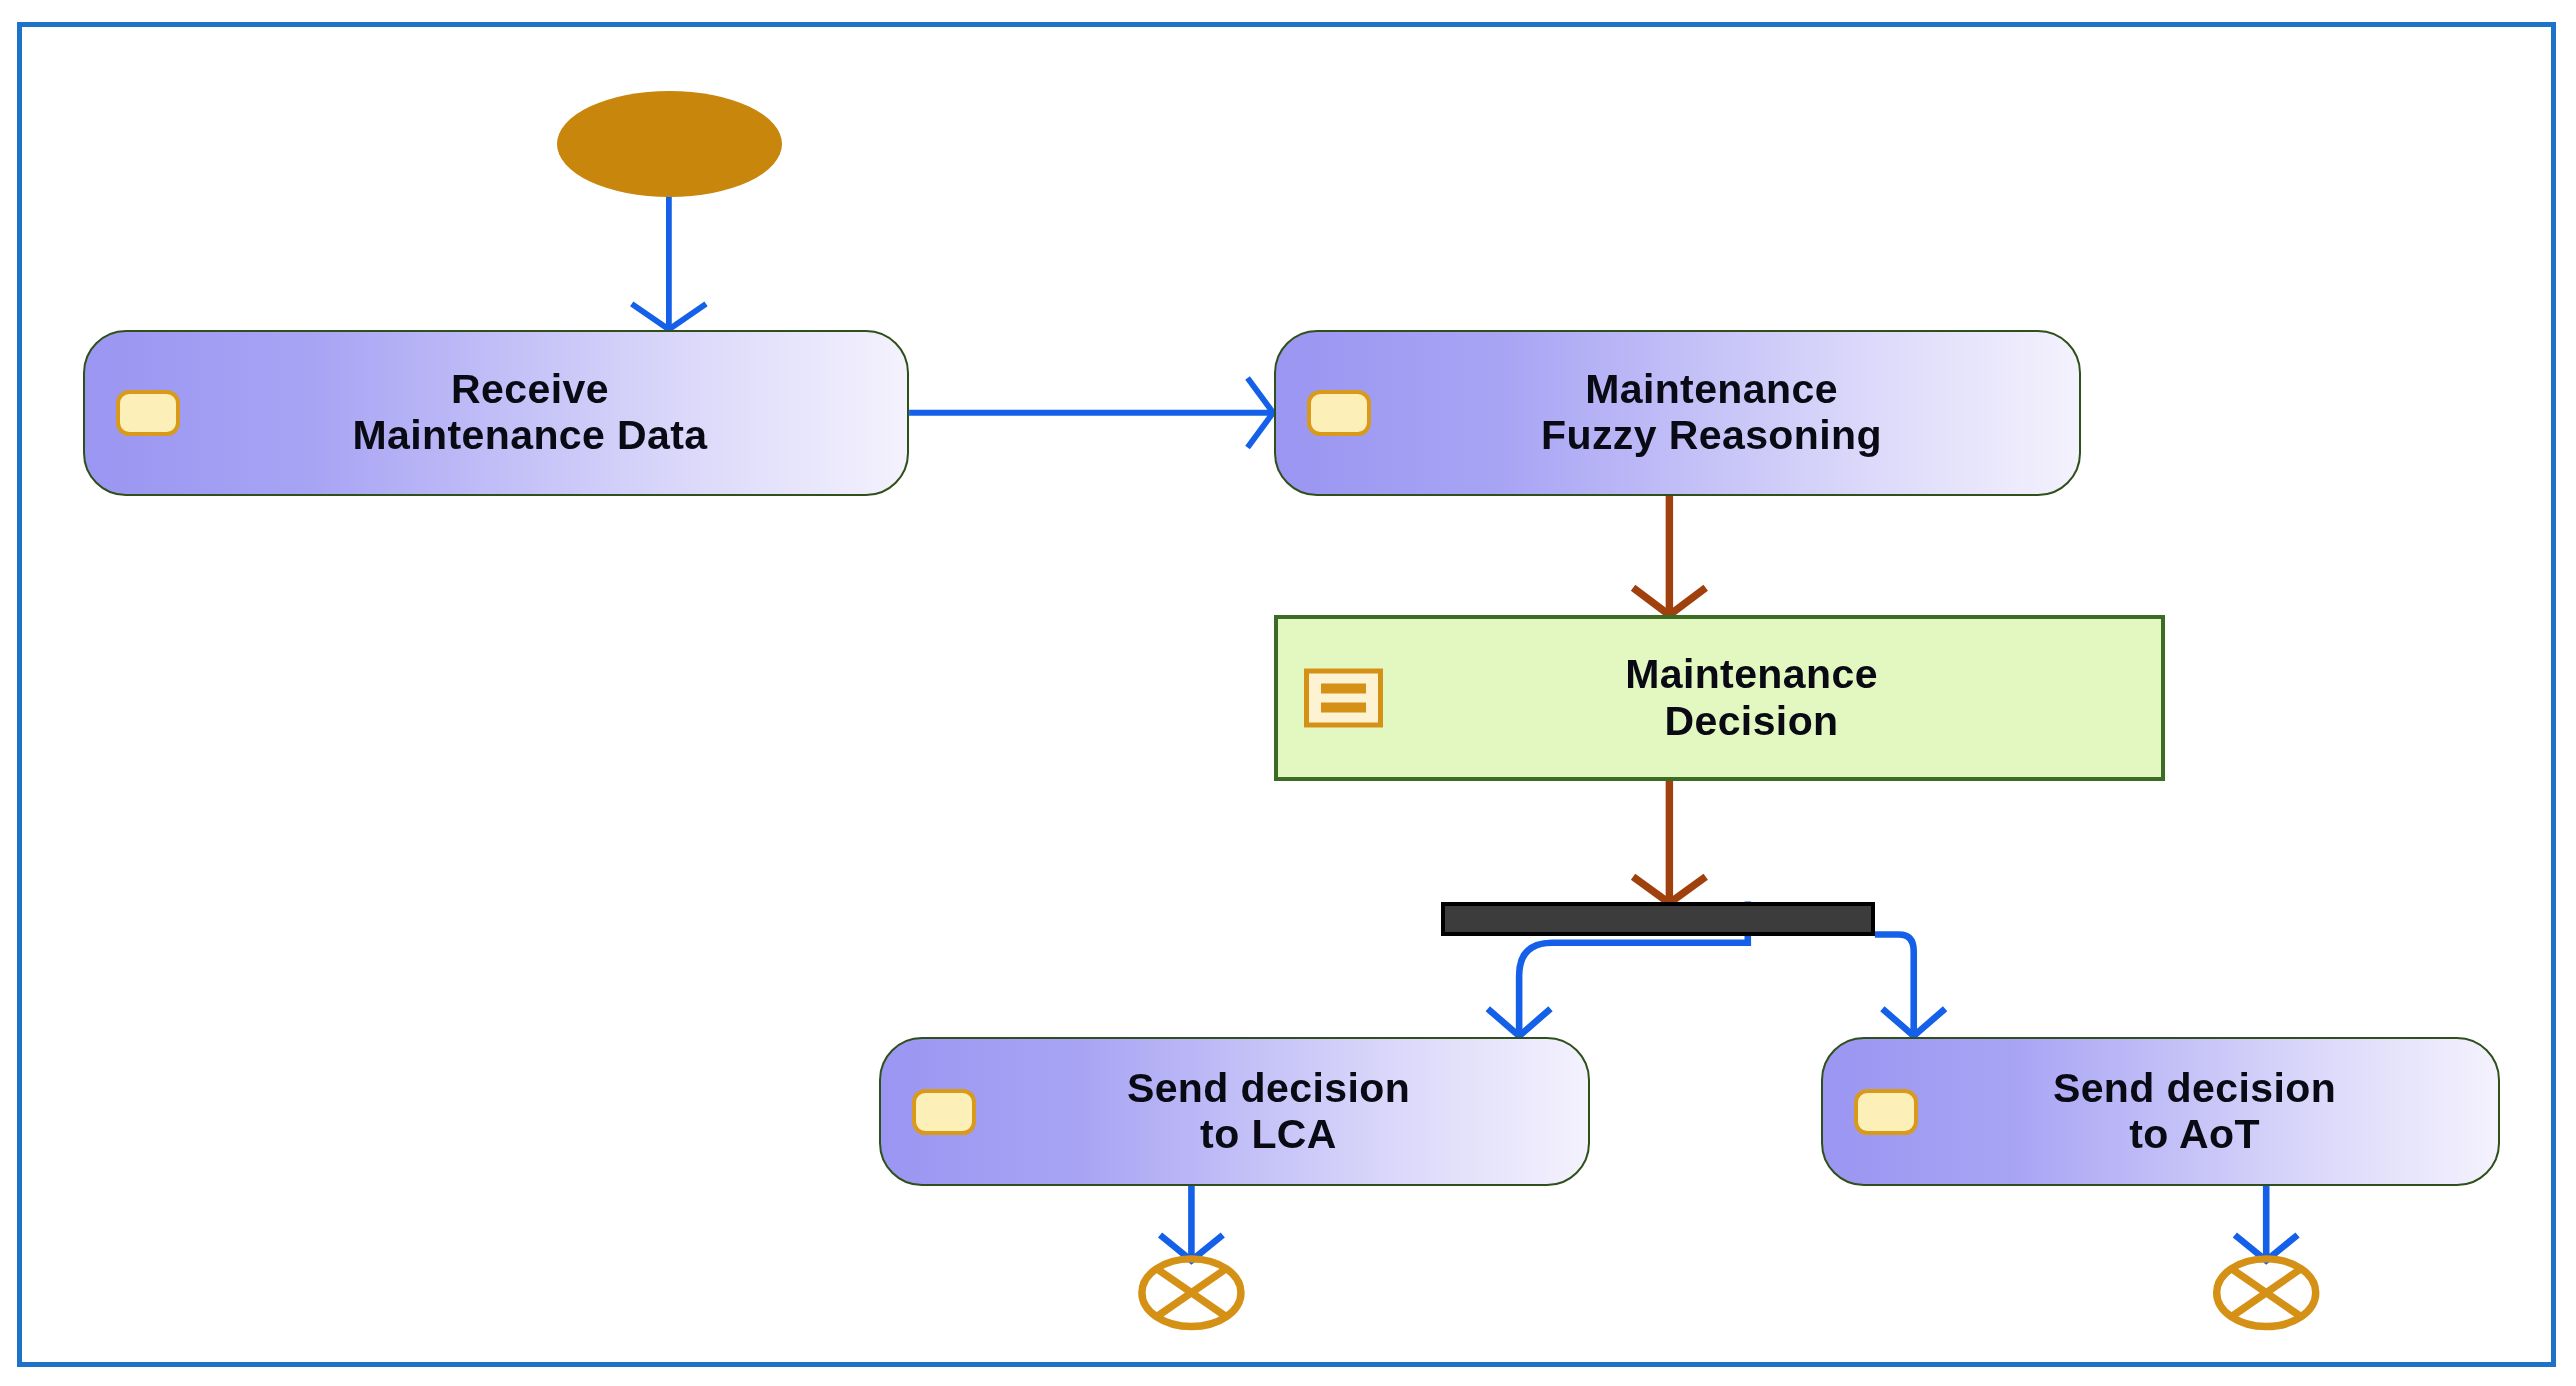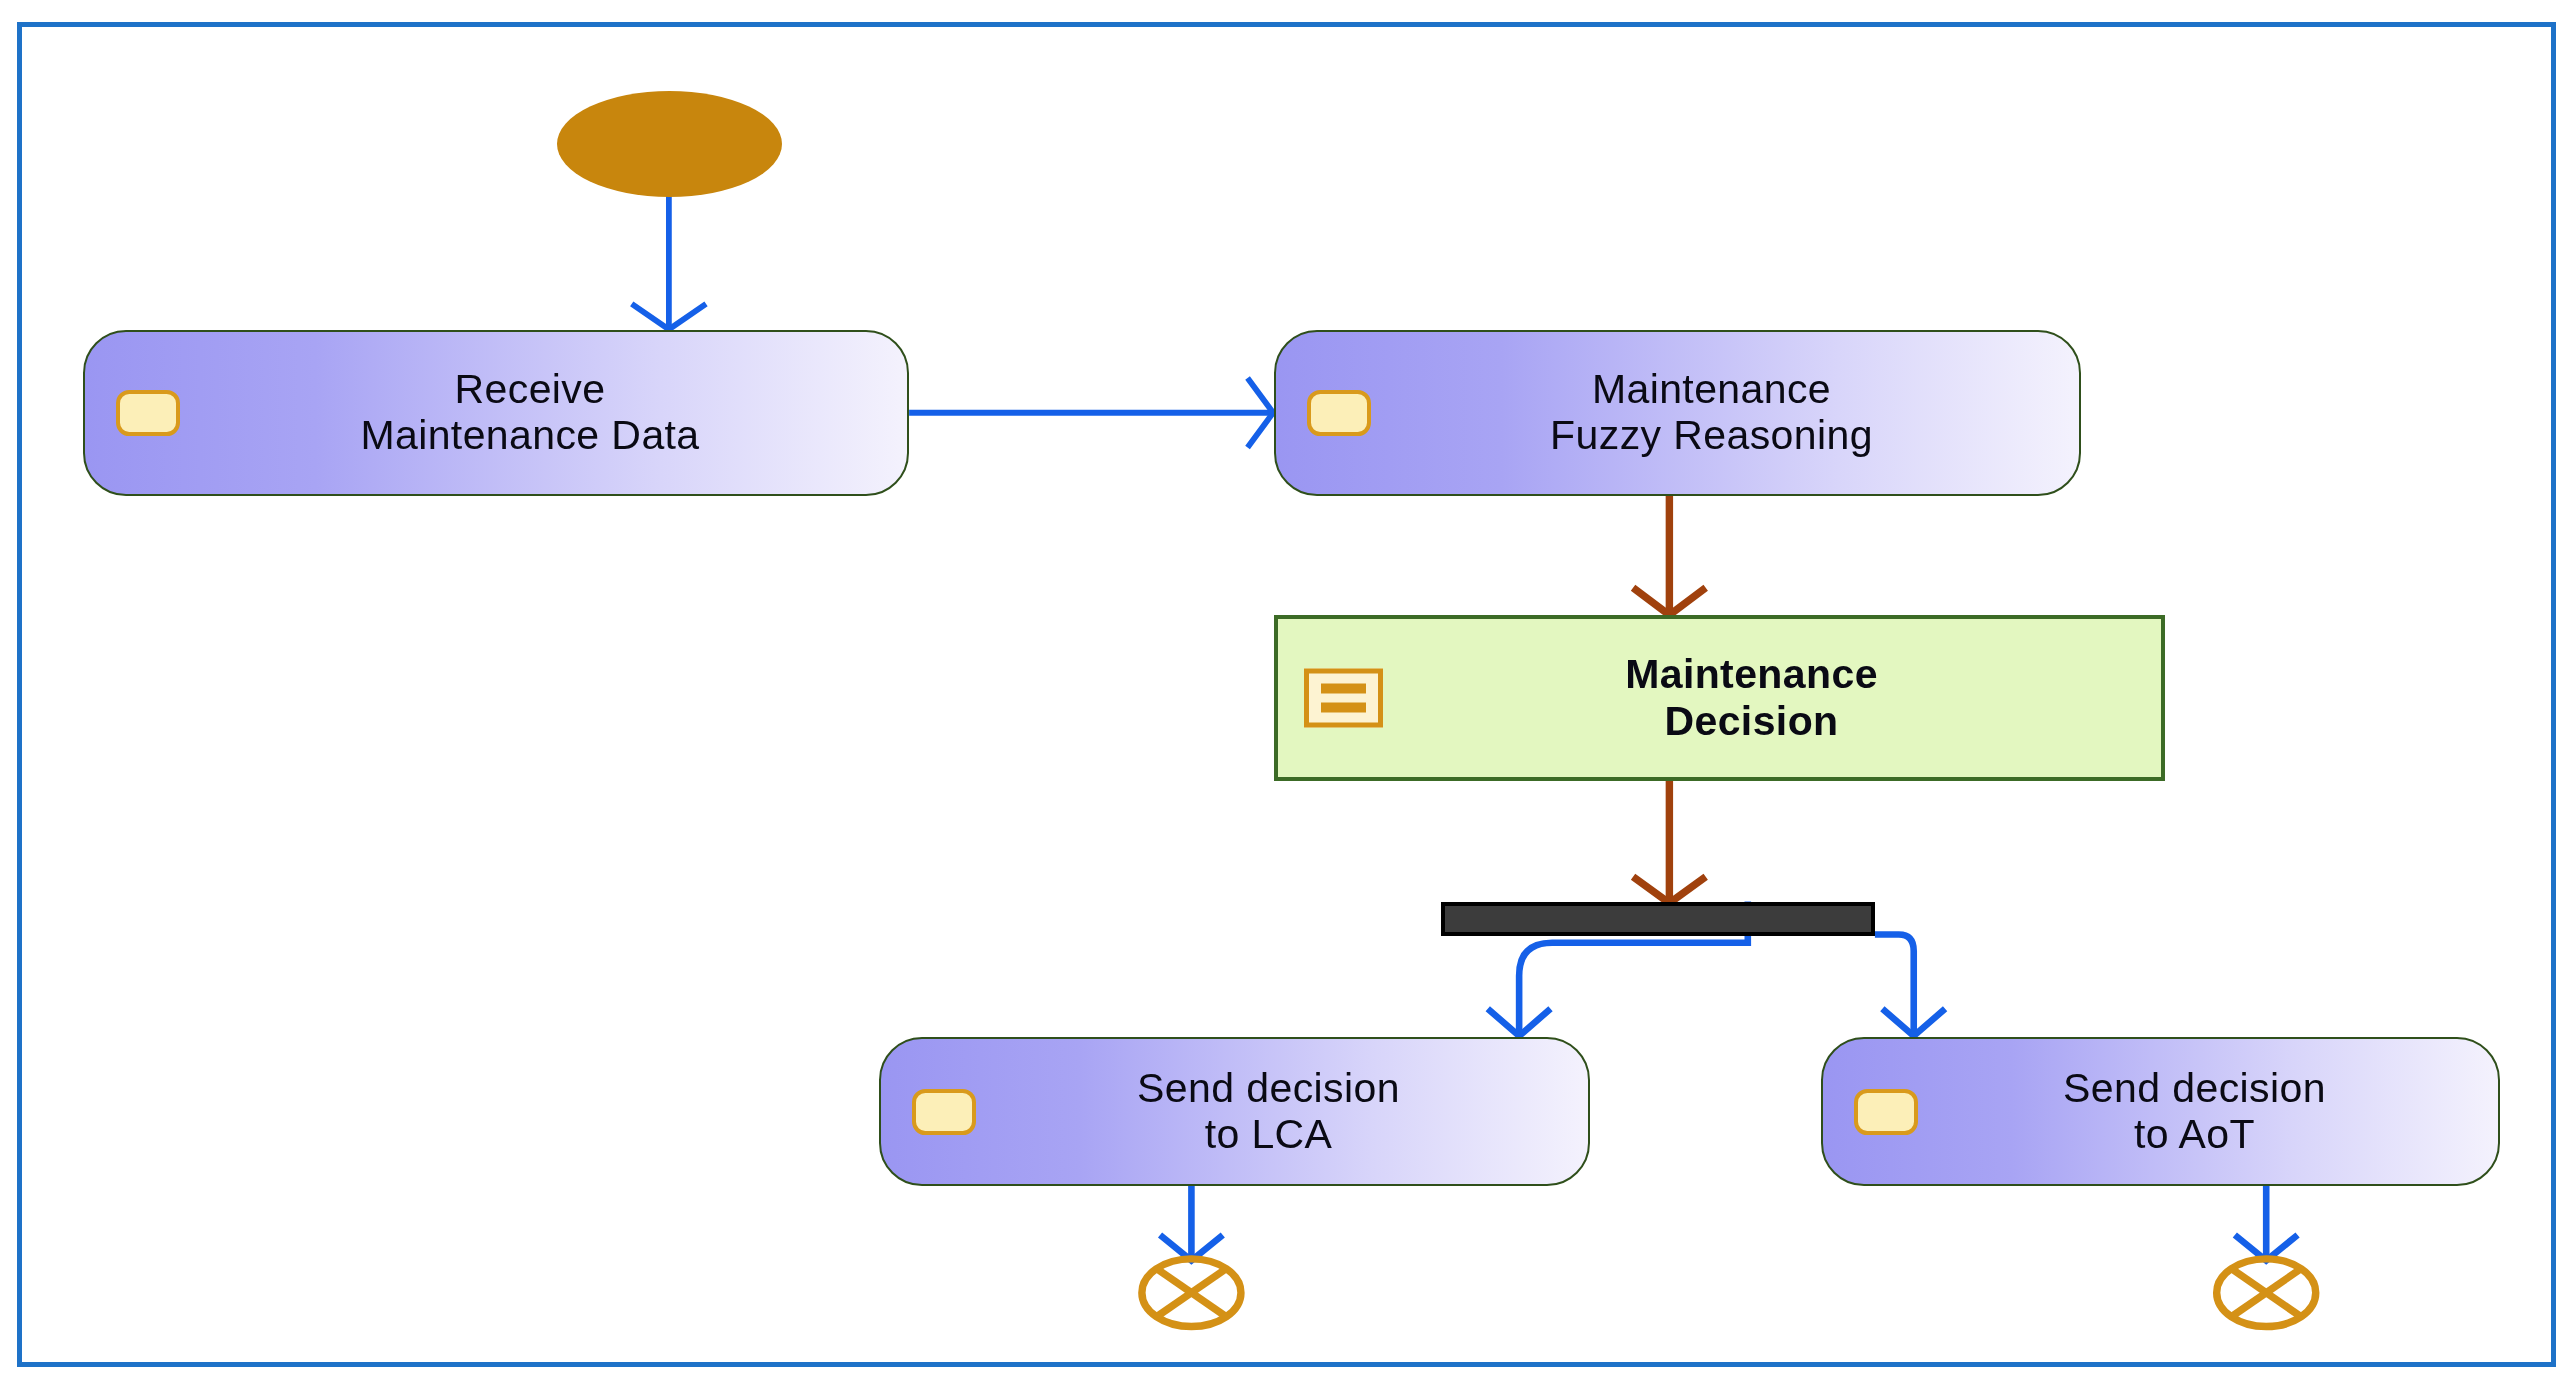--- a/index.html
+++ b/index.html
@@ -63,21 +63,21 @@
     border: 4.1px solid #D99A1C;
     border-radius: 13.2px;
     background: #FCEFB8;
   }
   .action-label {
     width: 100%;
     text-align: center;
     padding-left: 69px;
     padding-right: 1px;
     box-sizing: border-box;
-    font-weight: normal;
+    font-weight: bold;
     font-size: 41px;
     line-height: 1.12;
     color: #0A0A14;
     letter-spacing: 0.4px;
     white-space: pre-line;
   }
   
   .object-node {
     position: absolute;
     box-sizing: border-box;

